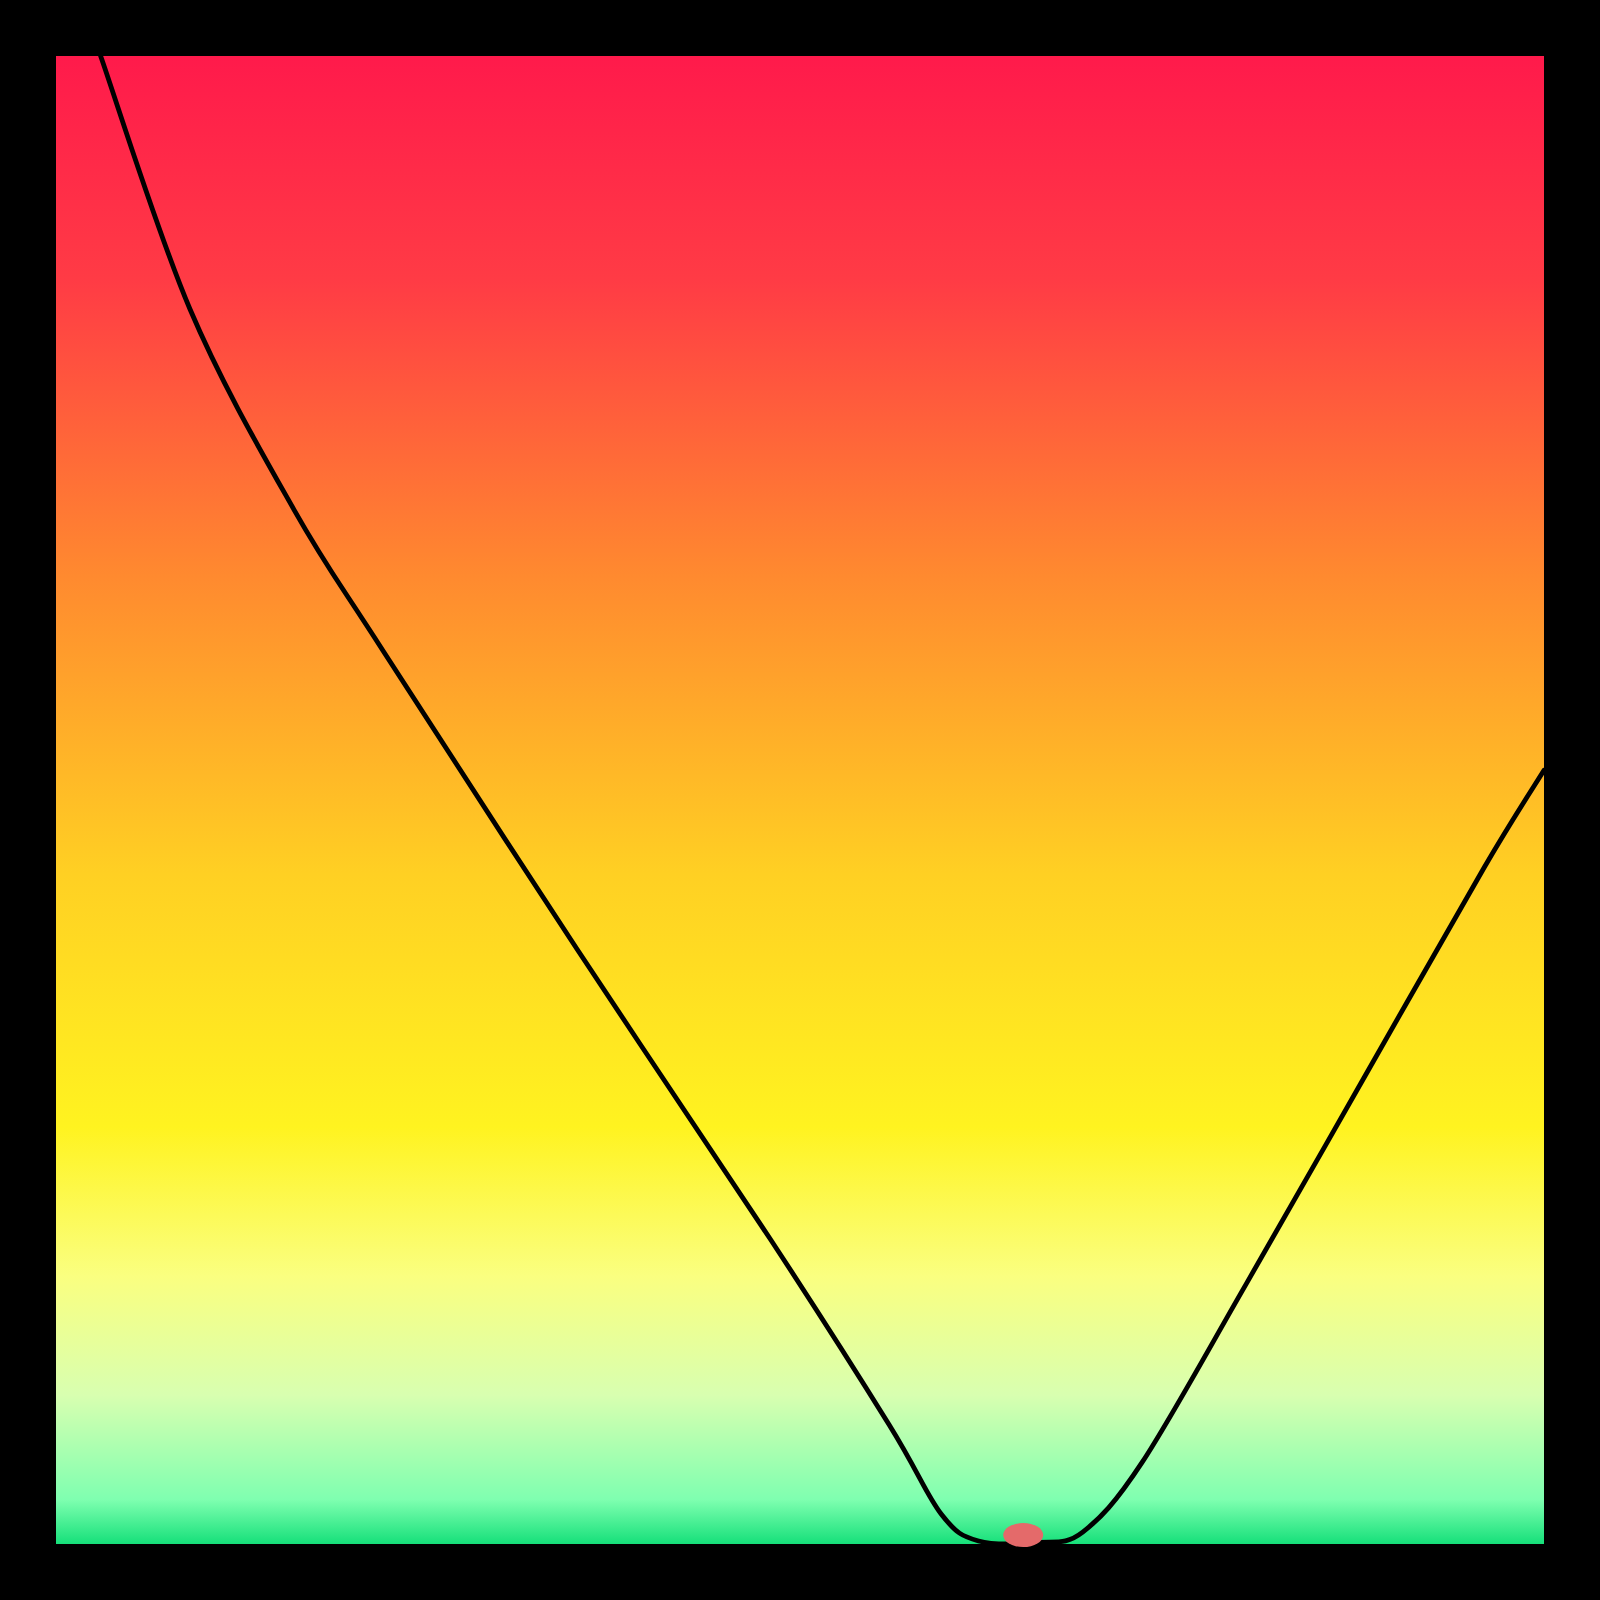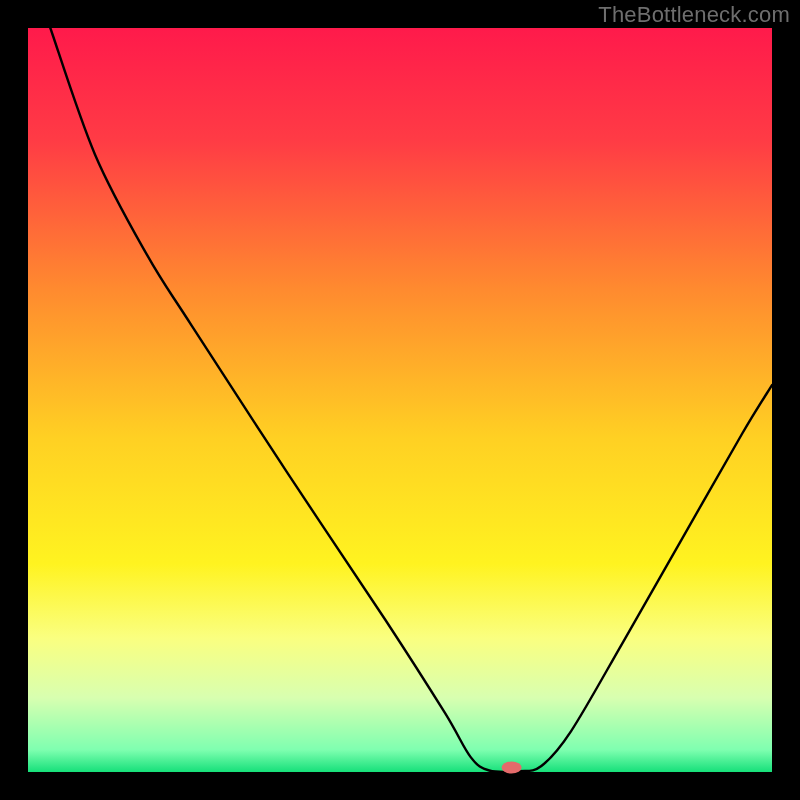--- a/index.html
+++ b/index.html
@@ -55,14 +55,13 @@
         </linearGradient>
     </defs>
 
     <rect id="plot-rect" fill="url(#bg-grad)" x="28" y="28" width="744" height="744"></rect>
 
     <path id="curve-path" fill="none" stroke-linejoin="round" stroke-linecap="round" d="M 50.32 28 C 57.76 49.08, 78.83999999999999 116.66, 94.96 154.48000000000002 C 111.08 192.30000000000004, 130.92000000000002 226.40000000000006, 147.04000000000002 254.92000000000007 C 163.16000000000003 283.44000000000005, 168.12 289.02000000000004, 191.68 325.6 C 215.24 362.18, 256.15999999999997 425.41999999999996, 288.4 474.4 C 320.64 523.38, 359.08 579.8, 385.12 619.48 C 411.16 659.1600000000001, 430.38000000000005 689.54, 444.64000000000004 712.48 C 458.90000000000003 735.4200000000001, 463.24 747.448, 470.68 757.12 C 478.12 766.792, 481.21999999999997 768.156, 489.28 770.512 C 497.34 772.8679999999999, 510.35999999999996 772, 519.04 771.256 C 527.72 770.512, 532.6800000000001 772.744, 541.36 766.048 C 550.04 759.352, 557.48 751.788, 571.12 731.08 C 584.76 710.3720000000001, 604.6 674.04, 623.2 641.8 C 641.8000000000001 609.56, 662.88 572.36, 682.72 537.64 C 702.5600000000001 502.91999999999996, 727.36 458.9, 742.24 433.47999999999996 C 757.12 408.05999999999995, 767.04 393.18, 772 385.12" stroke="#000000" stroke-width="2.4"></path>
 
     <ellipse id="marker-ellipse" cx="511.6" cy="767.536" rx="10" ry="6" fill="#e46a6a"></ellipse>
   </svg>
 
-  <div class="watermark">TheBottleneck.com</div>
 </div>
 
 </body></html>

